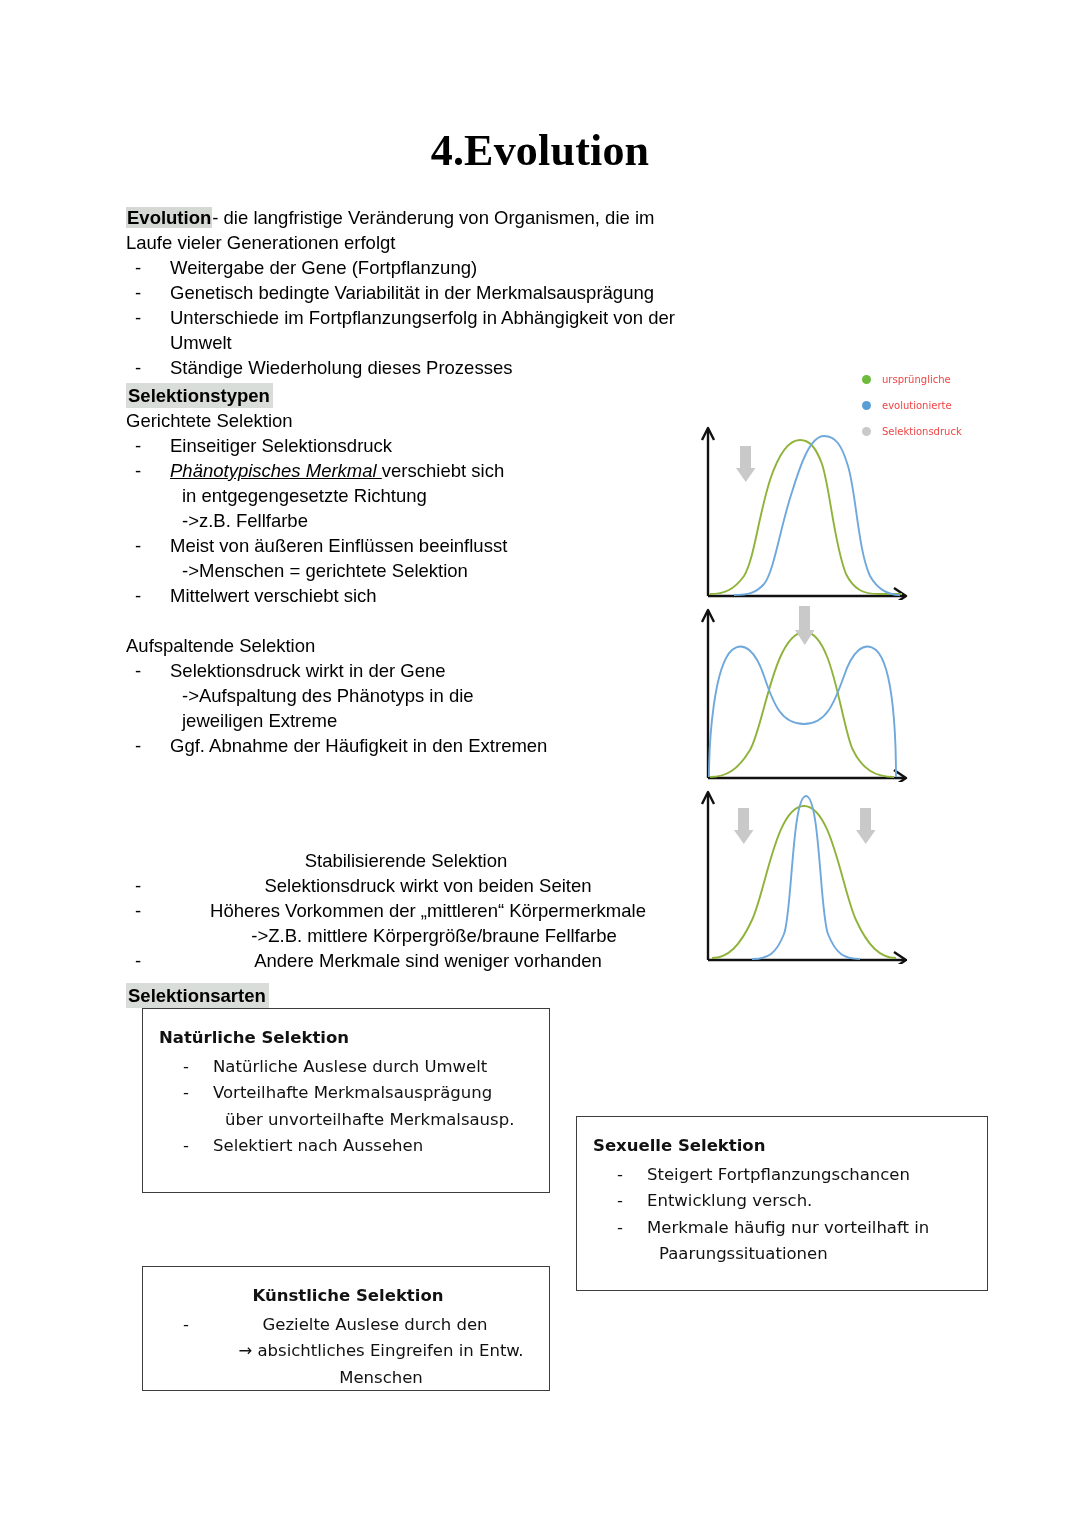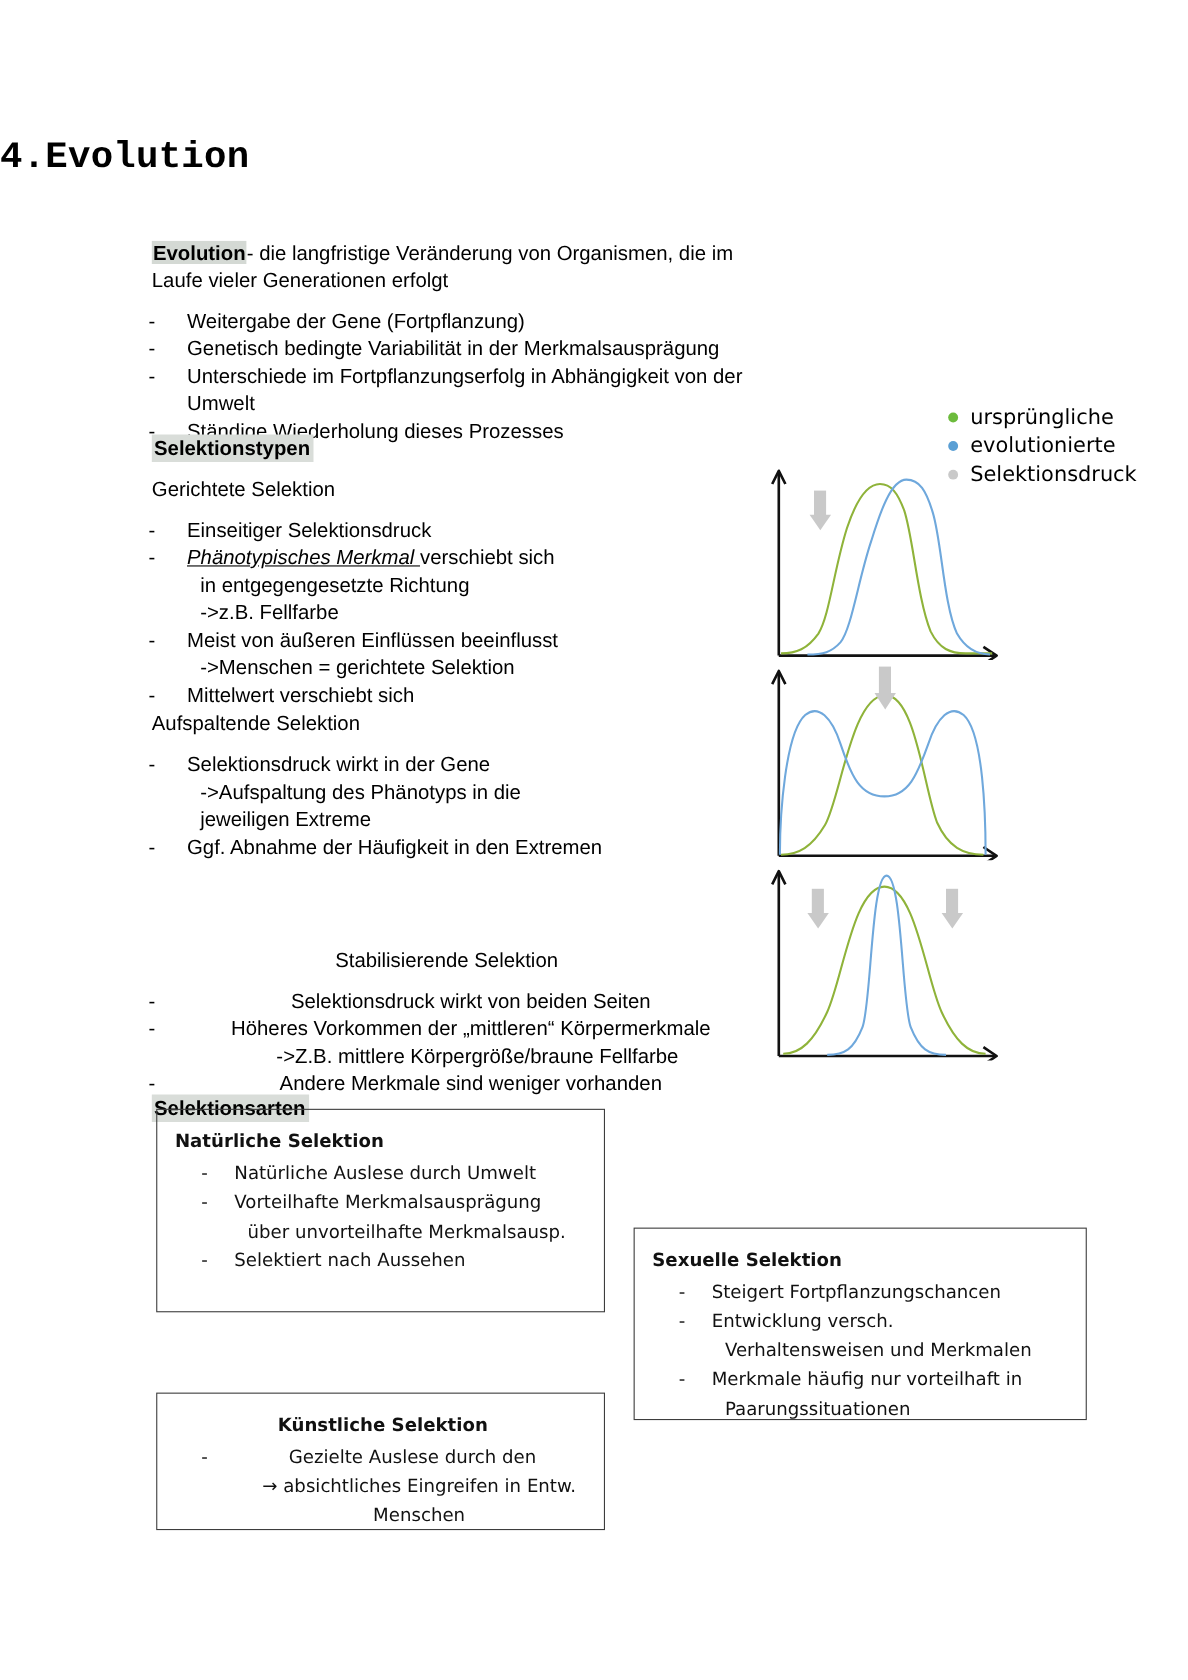--- a/index.html
+++ b/index.html
@@ -16,36 +16,37 @@
     font-family: "Liberation Sans", sans-serif;
     color: #000000;
   }
 
   
   .doc-title {
     position: absolute;
     left: 0;
     top: 125px;
     width: 1080px;
-    font-family: Liberation Mono, monospace;
+    text-align: center;
+    font-family: Liberation Serif, serif;
     font-weight: bold;
-    font-size: 34px;
+    font-size: 44px;
     letter-spacing: 0.2px;
     color: #000;
   }
 
   
   .col-left {
     position: absolute;
     left: 126px;
     width: 560px;
     font-size: 18.5px;
     line-height: 25px;
   }
-  .para { margin: 12px; }
+  .para { margin: 0; }
   .hl {
     background: #d4d9d4;
     font-weight: bold;
     padding: 0 1px;
   }
   .hl-head {
     display: inline-block;
     background: #d9ddd9;
     font-weight: bold;
     padding: 0 3px 0 2px;
@@ -75,22 +76,22 @@
   #block-stabilisierende { top: 848px; text-align: center; }
   #block-selektionsarten { top: 983px; }
 
   
   .legend {
     position: absolute;
     left: 862px;
     top: 366px;
     width: 215px;
     font-family: "DejaVu Sans", sans-serif;
-    font-size: 19px;
-    color: #000000;
+    font-size: 10px;
+    color: #ef4444;
   }
   .legend-row {
     display: flex;
     align-items: center;
     height: 26px;
   }
   .legend-dot {
     width: 9px;
     height: 9px;
     border-radius: 50%;
@@ -306,21 +307,20 @@
   <div class="sel-box" id="box-sexuelle">
     <p class="box-title">Sexuelle Selektion</p>
     <ul class="dash">
       <li>
         <span class="dash-mark">-</span>
         <span>Steigert Fortpflanzungschancen</span>
       </li>
       <li>
         <span class="dash-mark">-</span>
         <span>Entwicklung versch.</span>
-        <span class="sub-line">Verhaltensweisen und Merkmalen</span>
       </li>
       <li>
         <span class="dash-mark">-</span>
         <span>Merkmale häufig nur vorteilhaft in</span>
         <span class="sub-line">Paarungssituationen</span>
       </li>
     </ul>
   </div>
 
   <div class="sel-box" id="box-kuenstliche">

